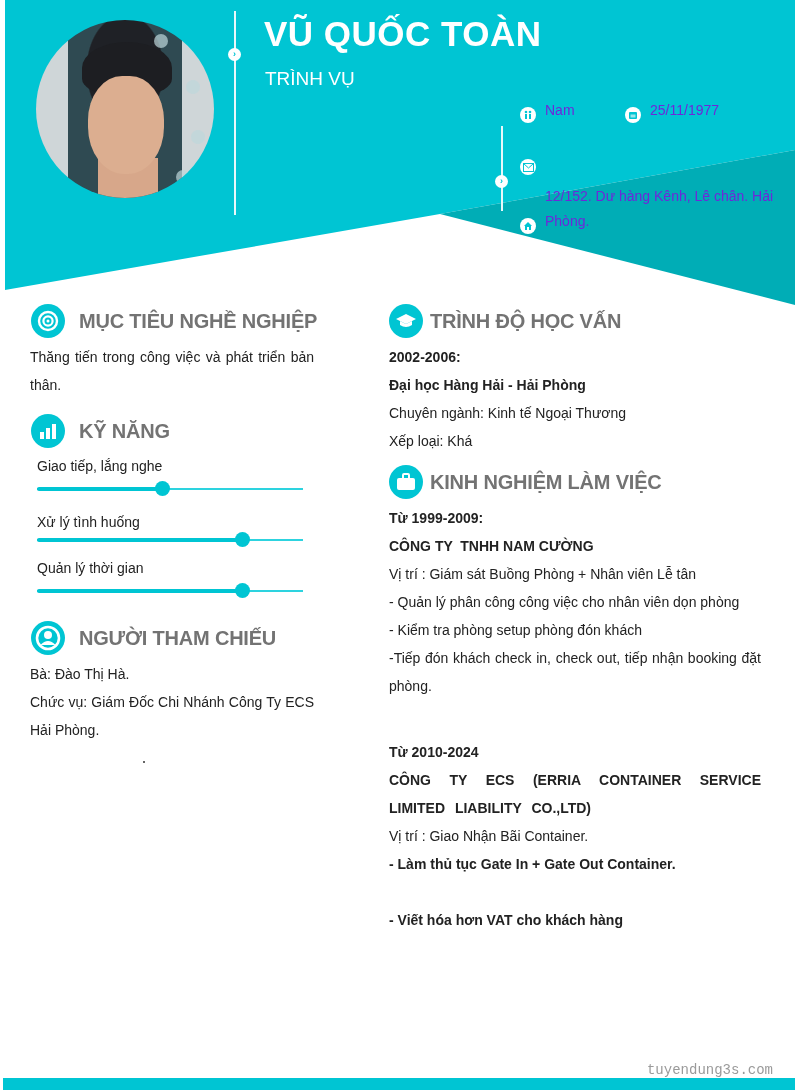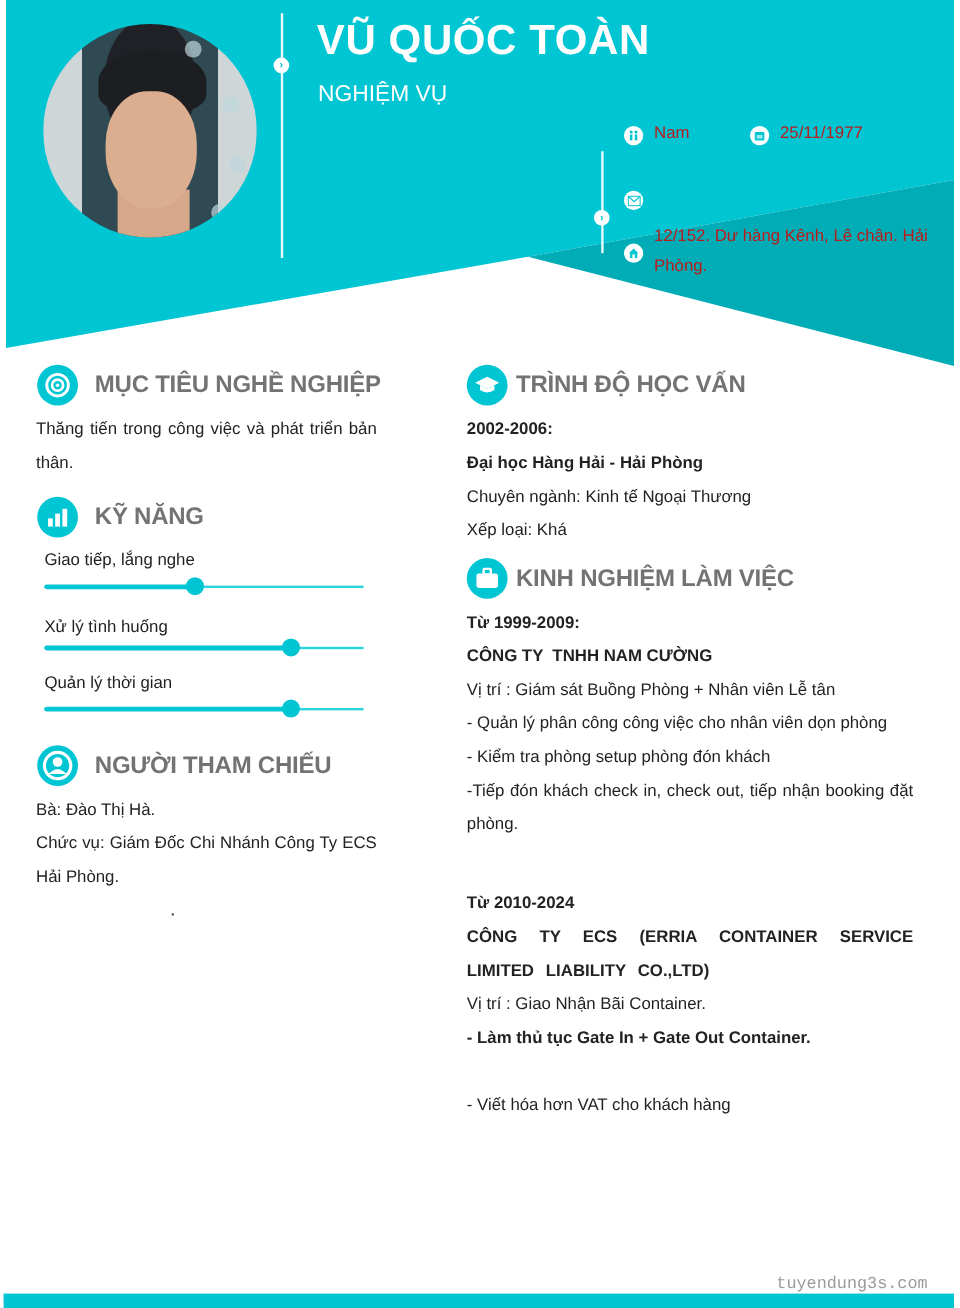--- a/index.html
+++ b/index.html
@@ -23,21 +23,21 @@
   .photo .hair { position: absolute; left: 46px; top: 22px; width: 90px; height: 52px; border-radius: 50% 50% 30% 30%; background: #1d1e22; }
   .photo .neck { position: absolute; left: 62px; top: 138px; width: 60px; height: 50px; background: #d7a78a; }
   .photo .flower { position: absolute; width: 14px; height: 14px; border-radius: 50%; background: rgba(190,215,220,0.7); }
 
   .vline { position: absolute; width: 2px; background: #e8f8fa; }
   .node { position: absolute; width: 13px; height: 13px; border-radius: 50%; background: #ffffff; color: #00c5d3; font-size: 9px; line-height: 13px; text-align: center; font-weight: bold; }
 
   .name { position: absolute; left: 264px; top: 14px; font-size: 35px; font-weight: bold; color: #ffffff; letter-spacing: 0.5px; }
   .role { position: absolute; left: 265px; top: 68px; font-size: 19px; color: #ffffff; }
 
-  .info-item { position: absolute; display: flex; align-items: center; color: #b91c1c; font-size: 14px; line-height: 25px; }
+  .info-item { position: absolute; display: flex; align-items: flex-end; color: #6d28d9; font-size: 14px; line-height: 25px; }
   .info-icon { width: 16px; height: 16px; border-radius: 50%; background: #ffffff; color: #00c5d3; margin-top: 4px; margin-right: 9px; flex: 0 0 16px; display: flex; align-items: center; justify-content: center; }
   .info-icon svg { display: block; }
 
   
   .sec-head { position: absolute; display: flex; align-items: center; }
   .sec-icon { width: 34px; height: 34px; border-radius: 50%; background: #00c5d3; display: flex; align-items: center; justify-content: center; flex: 0 0 34px; }
   .sec-title { font-size: 20px; font-weight: bold; color: #737373; margin-left: 14px; letter-spacing: -0.2px; }
   .sec-title.r { margin-left: 7px; }
 
   .txt { position: absolute; font-size: 14px; color: #222; line-height: 28px; }
@@ -74,21 +74,21 @@
     <div class="hair"></div>
     <div class="face" style="top:56px"></div>
   </div>
 
   <div class="vline" style="left:234px;top:11px;height:204px;"></div>
   <div class="node" style="left:228px;top:48px;">›</div>
   <div class="vline" style="left:501px;top:126px;height:85px;"></div>
   <div class="node" style="left:495px;top:175px;">›</div>
 
   <div class="name">VŨ QUỐC TOÀN</div>
-  <div class="role">NGHIỆM VỤ</div>
+  <div class="role">TRÌNH VỤ</div>
 
   <div class="info-item" style="left:520px;top:98px;">
     <span class="info-icon">
       <svg width="10" height="10" viewBox="0 0 10 10">
           <circle cx="3" cy="2" r="1.3" fill="#00c5d3"></circle>
           <circle cx="7" cy="2" r="1.3" fill="#00c5d3"></circle>
           <rect x="2" y="4" width="2" height="5" fill="#00c5d3"></rect>
           <rect x="6" y="4" width="2" height="5" fill="#00c5d3"></rect>
         </svg>
     </span>
@@ -208,17 +208,17 @@
   <div class="txt b" style="left:389px;top:532px;white-space:pre;">CÔNG TY  TNHH NAM CƯỜNG</div>
   <div class="txt" style="left:389px;top:560px;">Vị trí : Giám sát Buồng Phòng + Nhân viên Lễ tân</div>
   <div class="txt" style="left:389px;top:588px;">- Quản lý phân công công việc cho nhân viên dọn phòng</div>
   <div class="txt" style="left:389px;top:616px;">- Kiểm tra phòng setup phòng đón khách</div>
   <div class="txt justify" style="left:389px;top:644px;width:372px;">-Tiếp đón khách check in, check out, tiếp nhận booking đặt phòng.</div>
 
   <div class="txt b" style="left:389px;top:738px;">Từ 2010-2024</div>
   <div class="txt b justify" style="left:389px;top:766px;width:372px;word-spacing:6px;">CÔNG TY ECS (ERRIA CONTAINER SERVICE LIMITED LIABILITY CO.,LTD)</div>
   <div class="txt" style="left:389px;top:822px;">Vị trí : Giao Nhận Bãi Container.</div>
   <div class="txt" style="left:389px;top:850px;font-weight:bold;">- Làm thủ tục Gate In + Gate Out Container.</div>
-  <div class="txt" style="left:389px;top:906px;">- Viết hóa hơn VAT cho khách hàng</div>
+  <div class="txt" style="left:389px;top:906px;font-weight:bold;">- Viết hóa hơn VAT cho khách hàng</div>
 
   <div class="watermark">tuyendung3s.com</div>
   <div class="footer-bar"></div>
 </div>
 
 </body></html>

